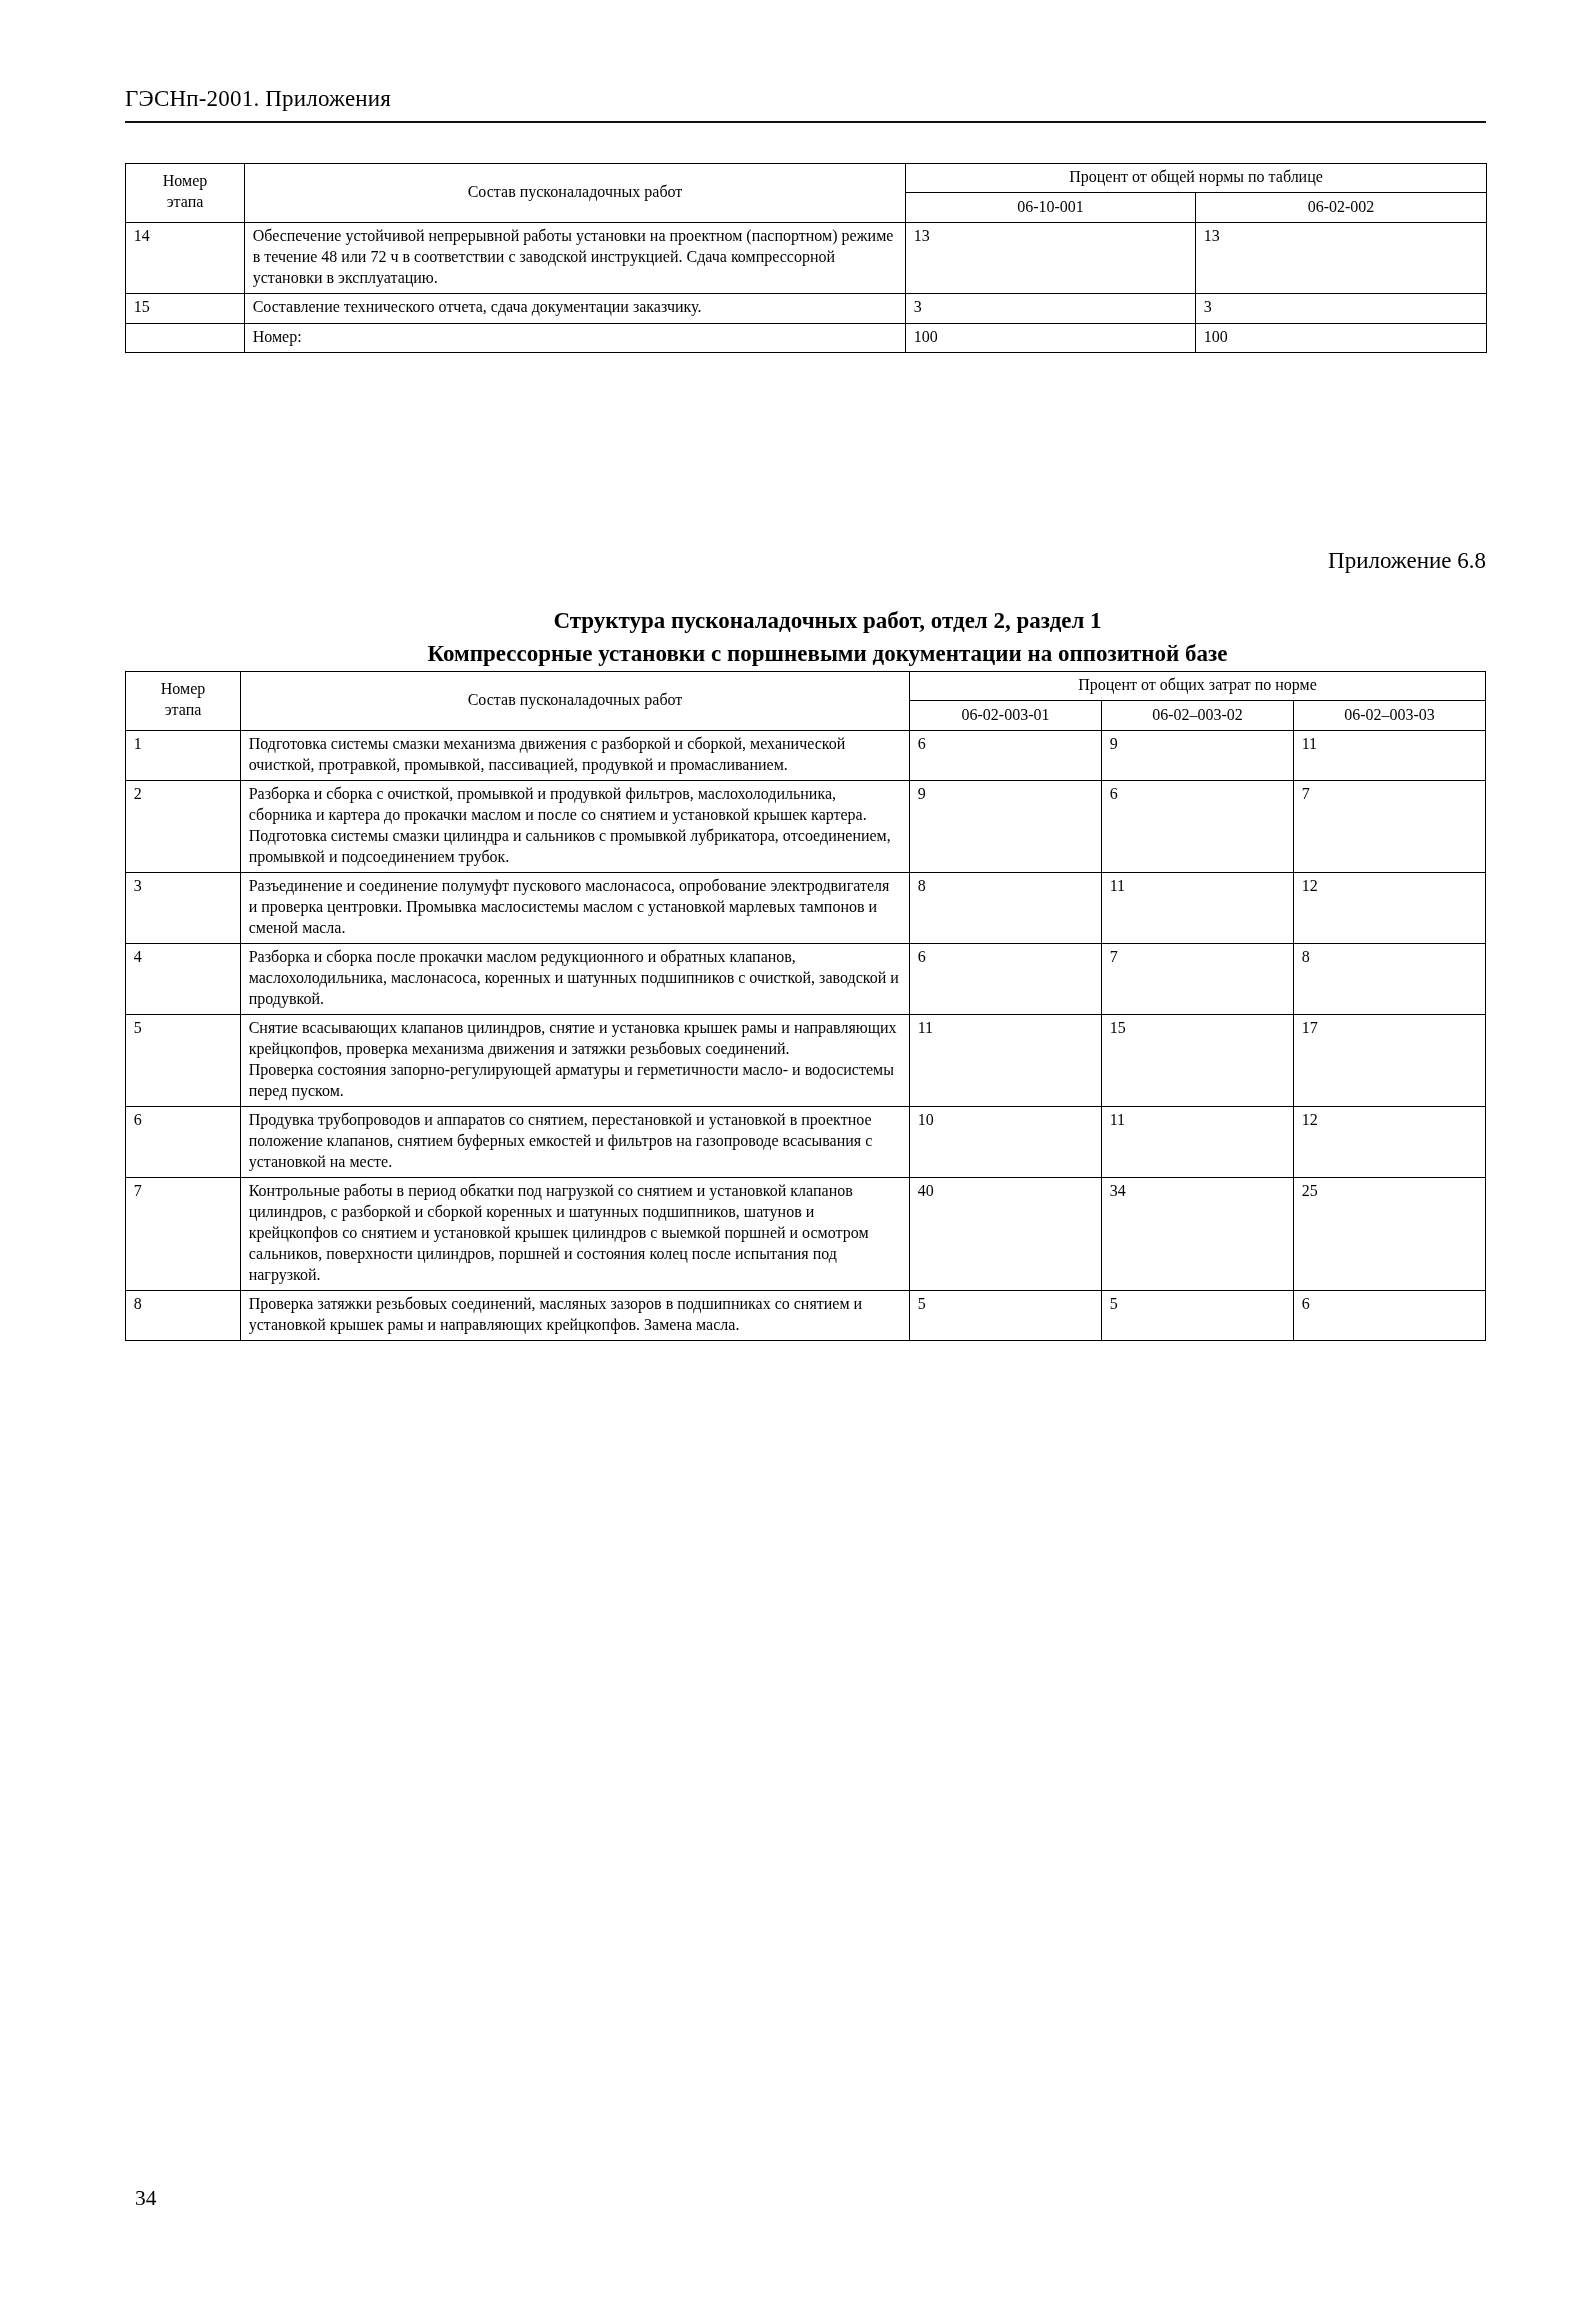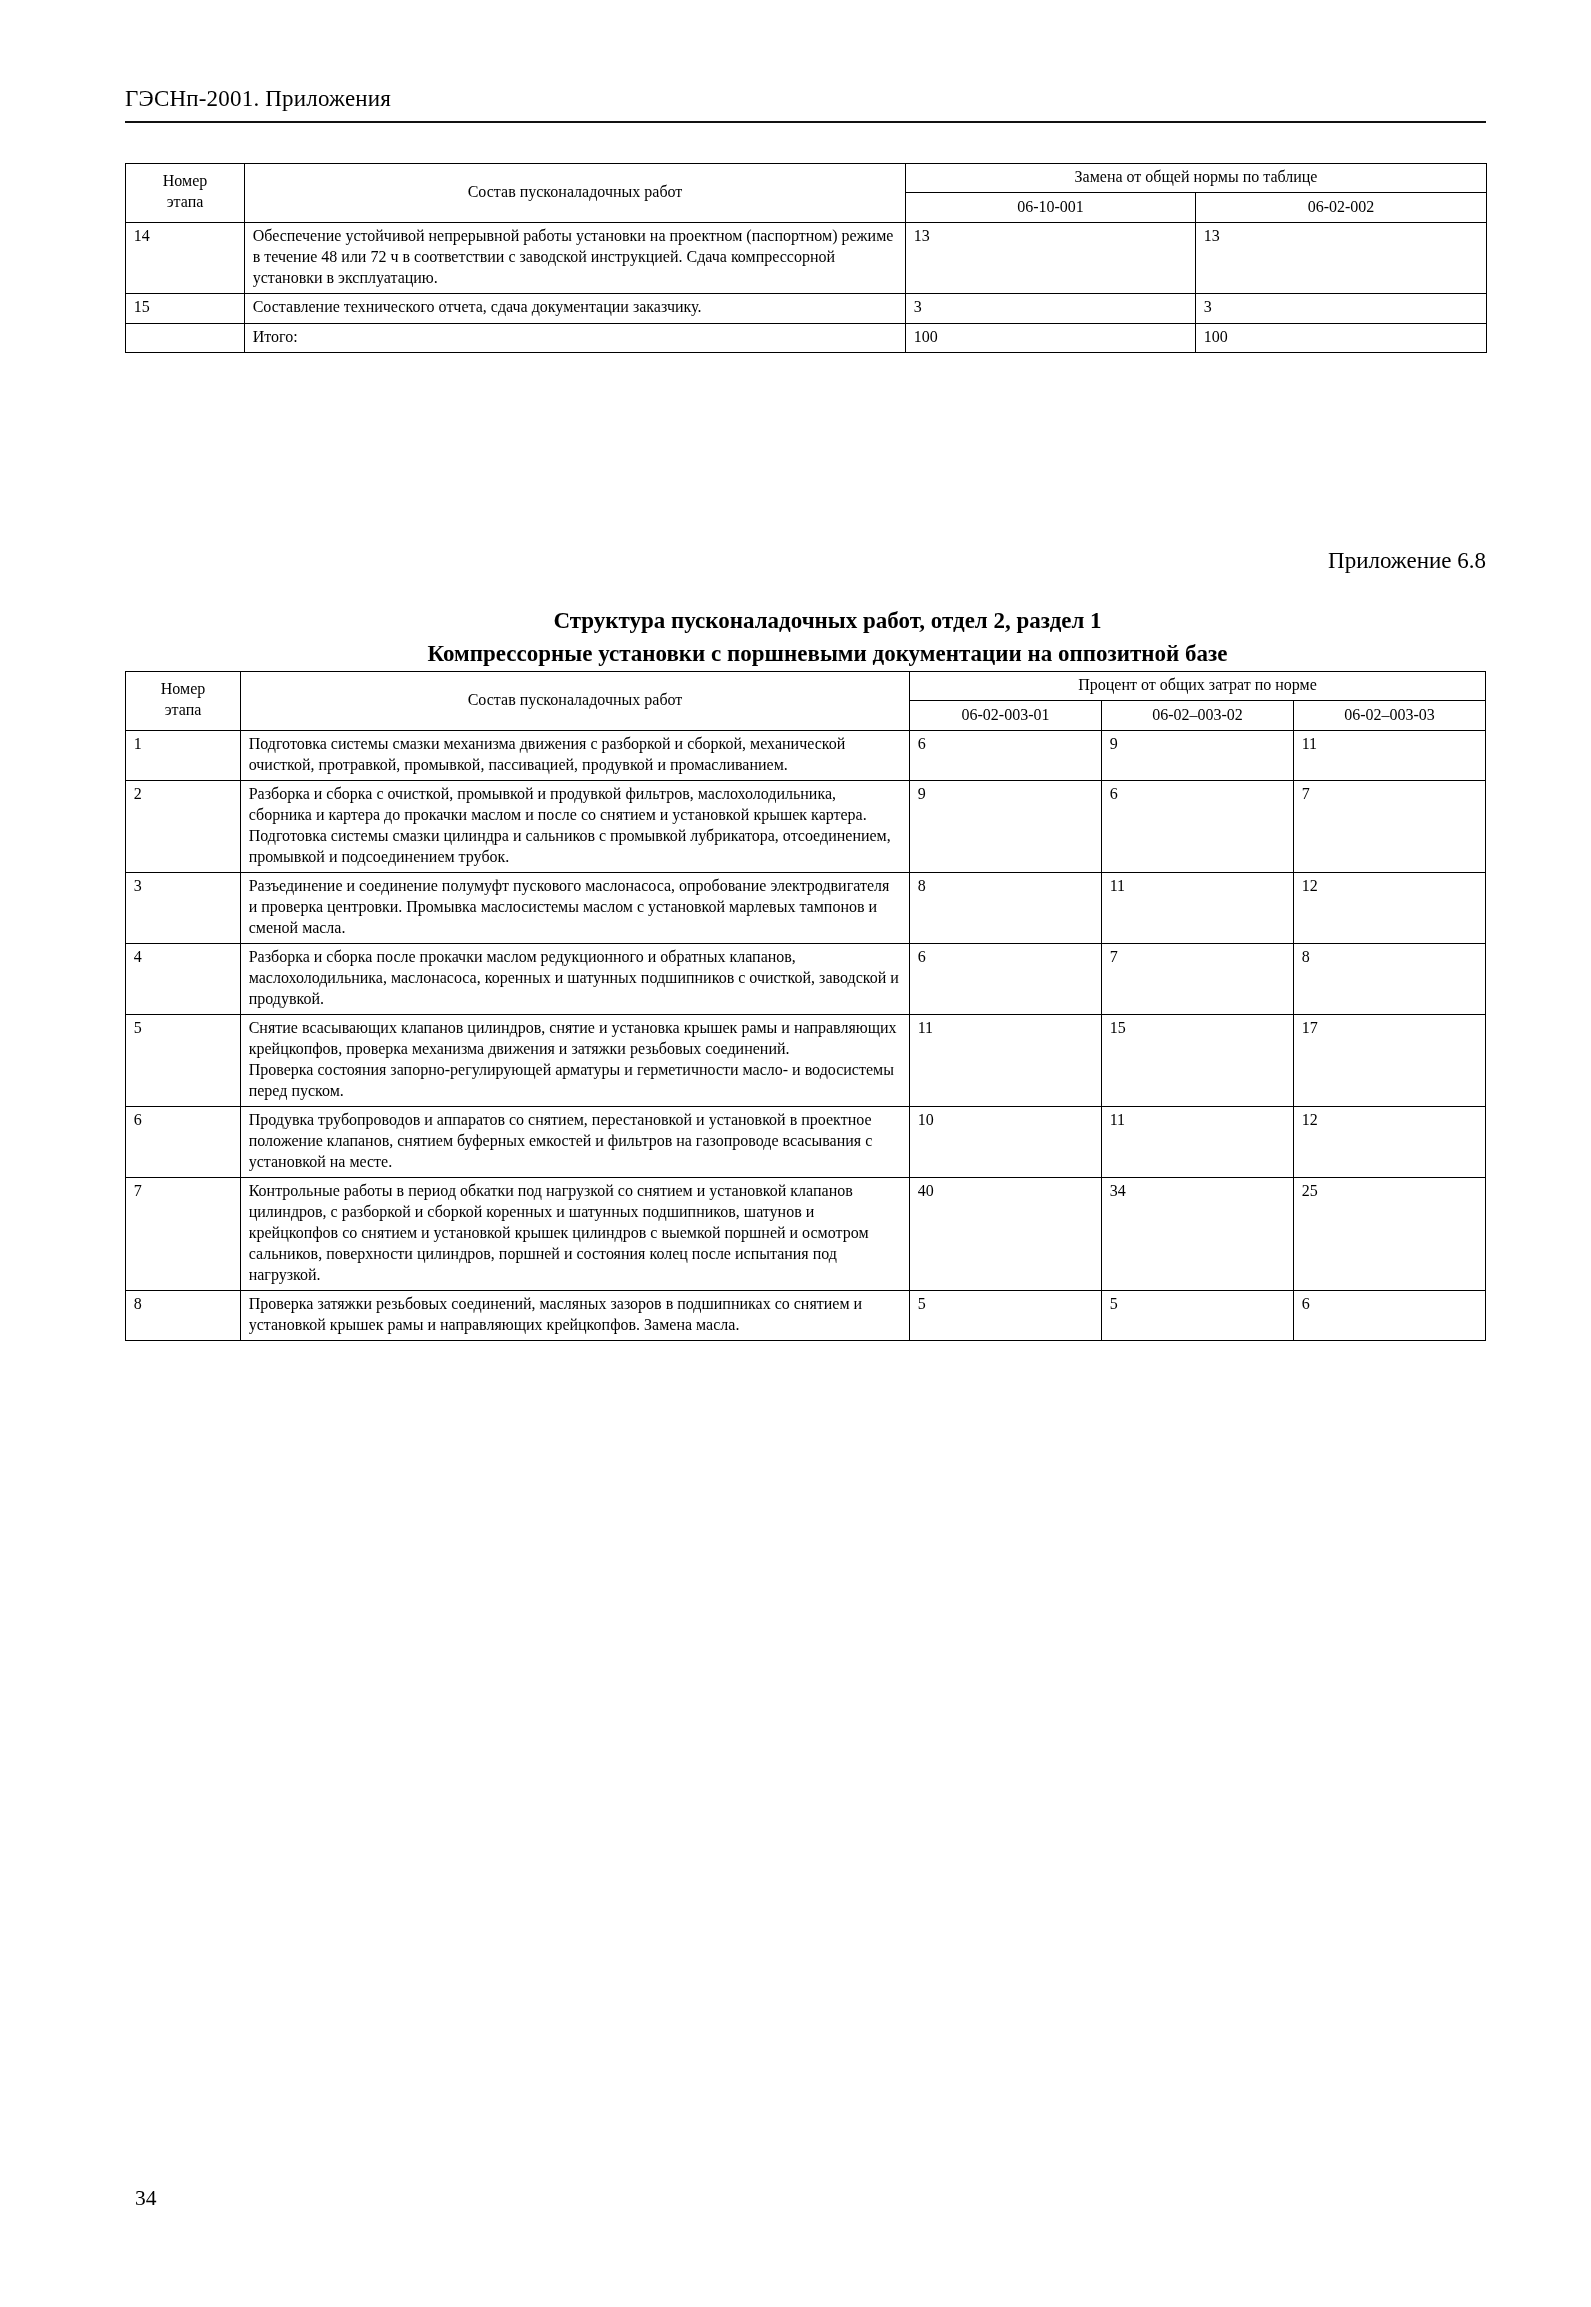--- a/index.html
+++ b/index.html
@@ -135,21 +135,21 @@
           <col class="c-v1">
           <col class="c-v2">
       </colgroup>
       <thead>
         <tr>
           <th rowspan="2" class="stage">
             <span>Номер</span><br>
             <span>этапа</span>
           </th>
           <th rowspan="2" class="hdr-center">Состав пусконаладочных работ</th>
-          <th colspan="2" class="hdr-center">Замена от общей нормы по таблице</th>
+          <th colspan="2" class="hdr-center">Процент от общей нормы по таблице</th>
         </tr>
         <tr>
           <th class="hdr-center">06-10-001</th>
           <th class="hdr-center">06-02-002</th>
         </tr>
       </thead>
       <tbody>
         <tr>
           <td class="stage">14</td>
           <td>Обеспечение устойчивой непрерывной работы установки на проектном (паспортном) режиме в течение 48 или 72 ч в соответствии с заводской инструкцией. Сдача компрессорной установки в эксплуатацию.</td>
@@ -157,21 +157,21 @@
           <td class="num">13</td>
         </tr>
         <tr>
           <td class="stage">15</td>
           <td>Составление технического отчета, сдача документации заказчику.</td>
           <td class="num">3</td>
           <td class="num">3</td>
         </tr>
         <tr>
           <td class="stage"></td>
-          <td>Итого:</td>
+          <td>Номер:</td>
           <td class="num">100</td>
           <td class="num">100</td>
         </tr>
       </tbody>
     </table>
   </div>
 
   <div class="appendix-no">Приложение 6.8</div>
 
   <div class="sec-title">

